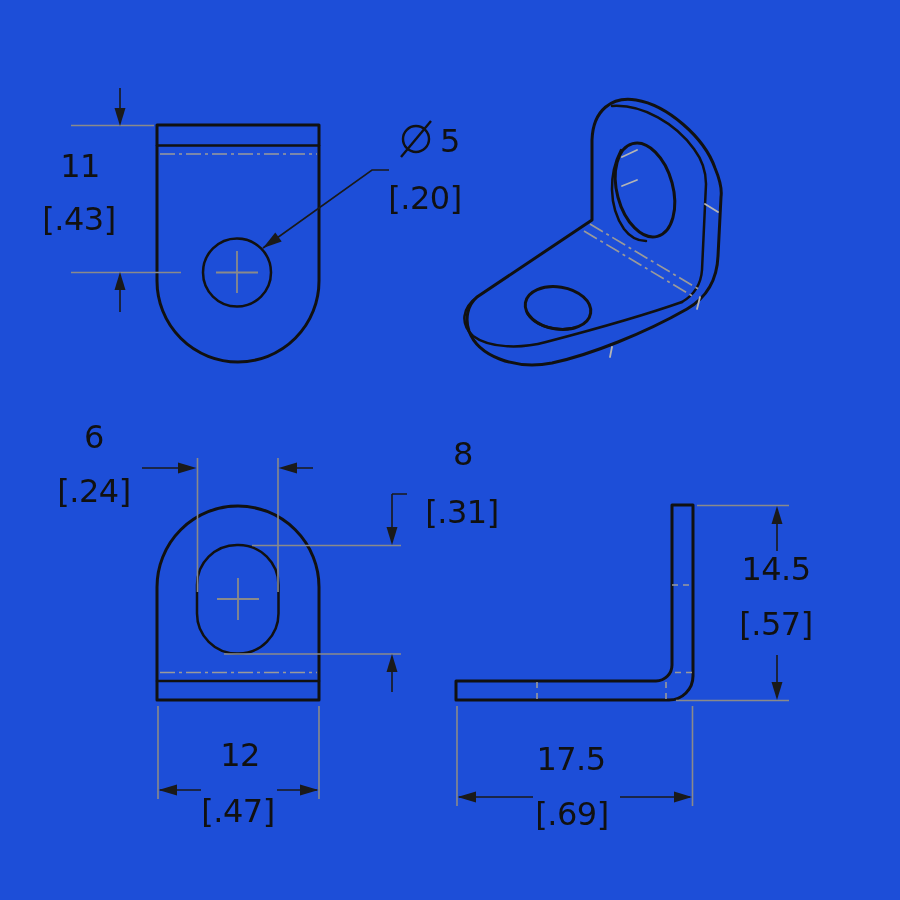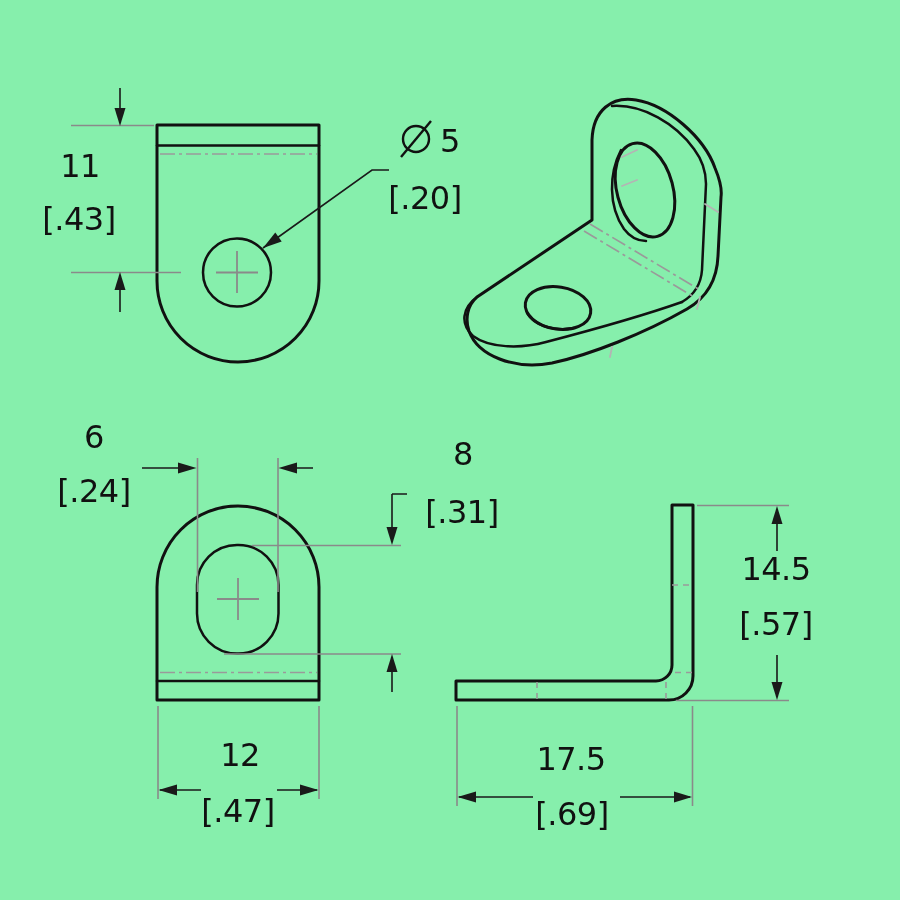--- a/index.html
+++ b/index.html
@@ -1,16 +1,16 @@
 <!DOCTYPE html>
 <html><head>
 <meta charset="utf-8">
 <style>
   html,body{margin:0;padding:0;background:#ffffff;}
-  .canvas{width:900px;height:900px;background:#86efac;position:relative;overflow:hidden;text-align:center;}
+  .canvas{width:900px;height:900px;background:#1d4ed8;position:relative;overflow:hidden;text-align:center;}
   svg{display:block;}
   .outline{fill:none;stroke:#111;stroke-width:3;stroke-linejoin:round;stroke-linecap:round;}
   .edge{fill:none;stroke:#111;stroke-width:2.5;stroke-linejoin:round;stroke-linecap:round;}
   .ext{fill:none;stroke:#8a8a8a;stroke-width:1.6;}
   .dim{fill:none;stroke:#1a1a1a;stroke-width:1.6;}
   .arrow{fill:#1a1a1a;stroke:none;}
   .cline{fill:none;stroke:#9a9a9a;stroke-width:1.7;stroke-dasharray:15 4 3 4;}
   .hidden{fill:none;stroke:#9a9a9a;stroke-width:1.6;stroke-dasharray:6 5;}
   .cross{fill:none;stroke:#8a8a8a;stroke-width:1.8;}
   .tick{fill:none;stroke:#b4b4b4;stroke-width:1.8;stroke-linecap:round;}

